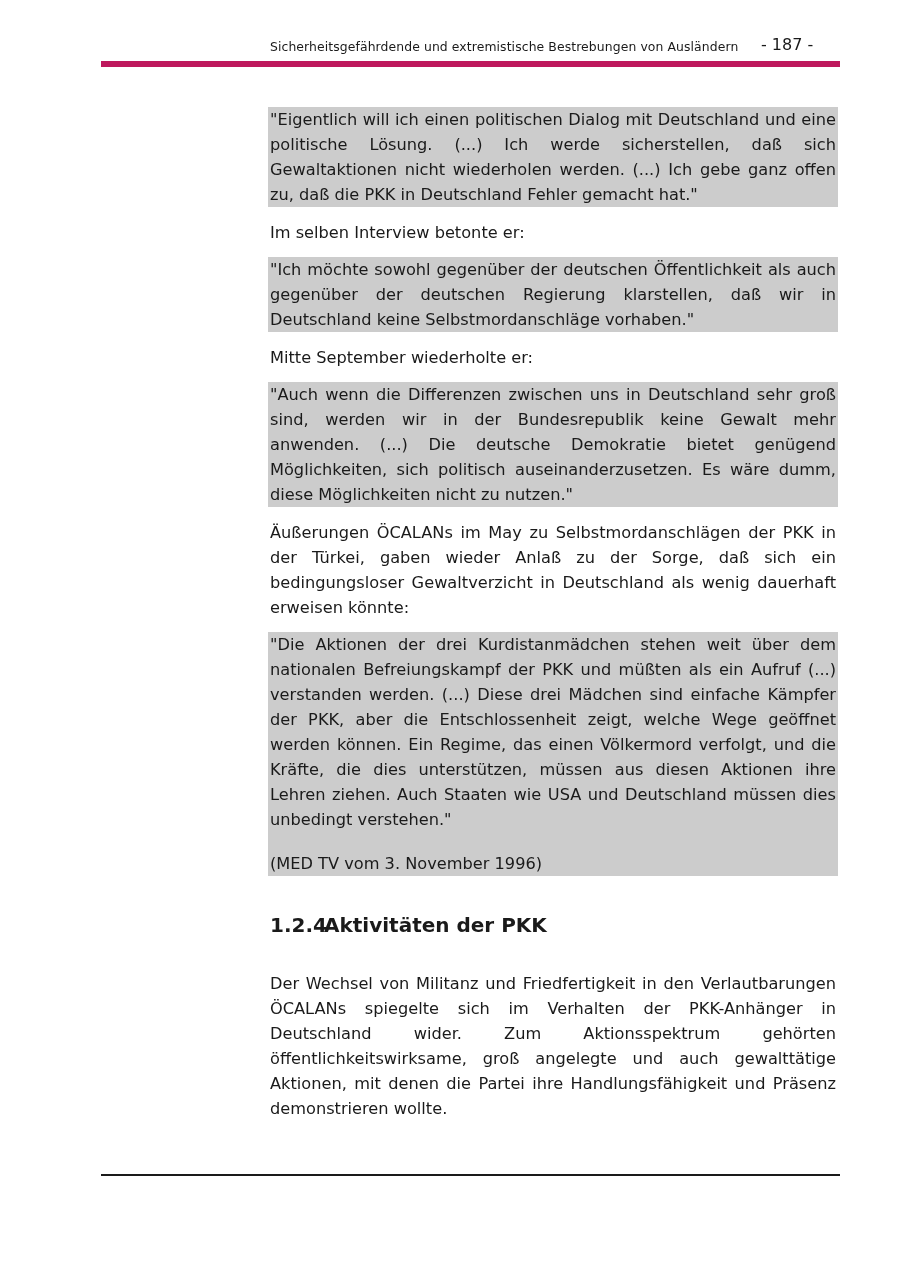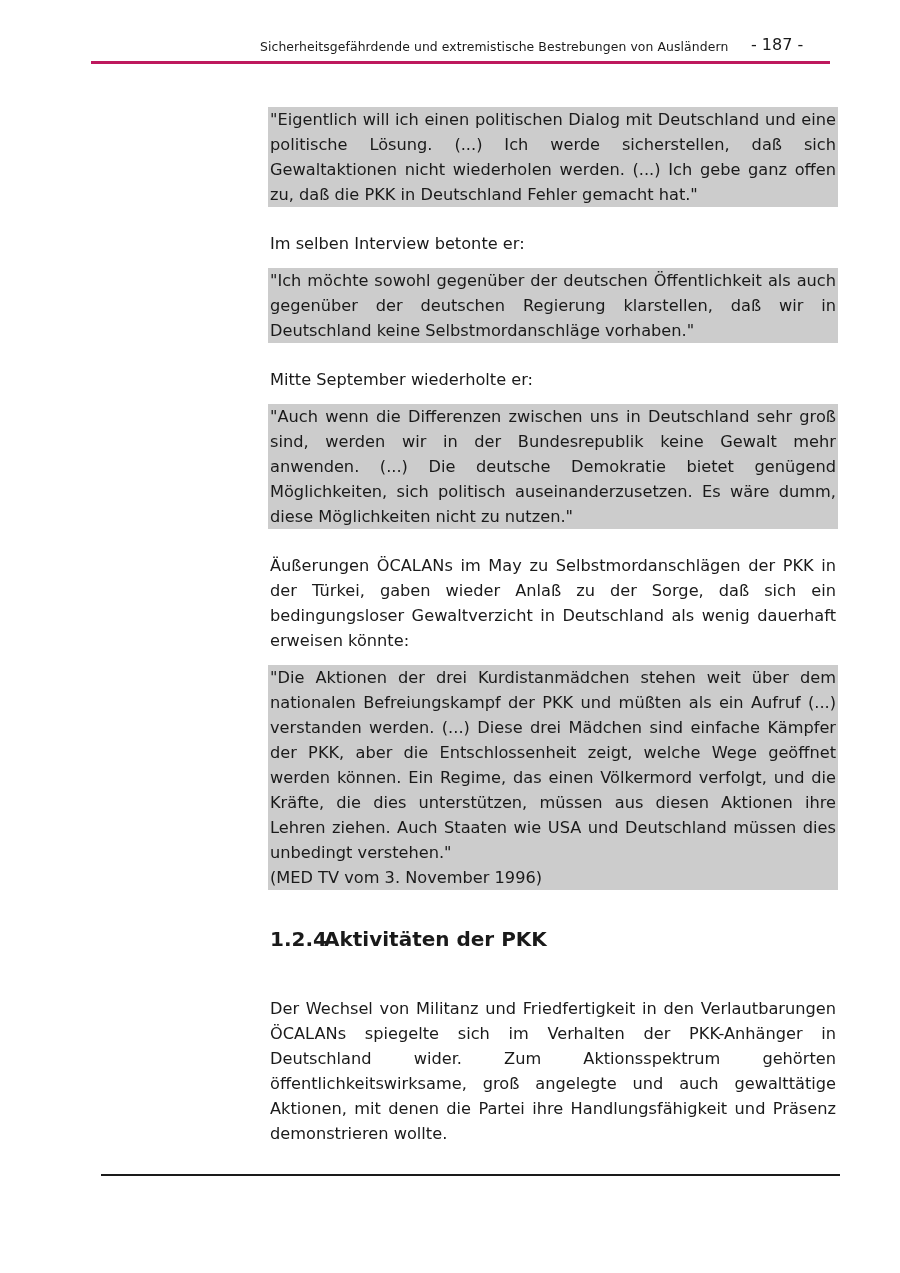--- a/index.html
+++ b/index.html
@@ -10,25 +10,25 @@
     body {
       width: 900px;
       height: 1273px;
       position: relative;
       overflow: hidden;
       font-family: "DejaVu Sans", sans-serif;
       color: #1a1a1a;
     }
     .page-header {
       position: absolute;
-      left: 91px;
+      left: 101px;
       top: 34px;
       width: 739px;
       height: 27px;
-      border-bottom: 3px solid #be185d;
+      border-bottom: 6px solid #be185d;
     }
     .running-title {
       position: absolute;
       left: 169px;
       top: 5px;
       font-size: 12.4px;
       letter-spacing: 0.1px;
       color: #1a1a1a;
       white-space: nowrap;
     }
@@ -50,37 +50,38 @@
     .para {
       font-size: 16.2px;
       line-height: 25px;
       text-align: justify;
       padding: 0 2px;
       margin: 0;
     }
     .quote {
       background: #cccccc;
     }
-    .para.plain { margin-top: 12px; }
+    .para.plain { margin-top: 1px; }
     .gap-m { height: 12px; }
     .heading {
       font-family: "DejaVu Sans", sans-serif;
       font-weight: bold;
       font-size: 20px;
       line-height: 22px;
       padding-left: 2px;
       margin: 0;
       white-space: nowrap;
     }
     .heading .num {
       display: inline-block;
       width: 54px;
     }
     .source {
       display: block;
+      margin-top: 19px;
     }
     .page-footer-line {
       position: absolute;
       left: 101px;
       top: 1174px;
       width: 739px;
       height: 0;
       border-top: 2px solid #1a1a1a;
     }
   </style>

